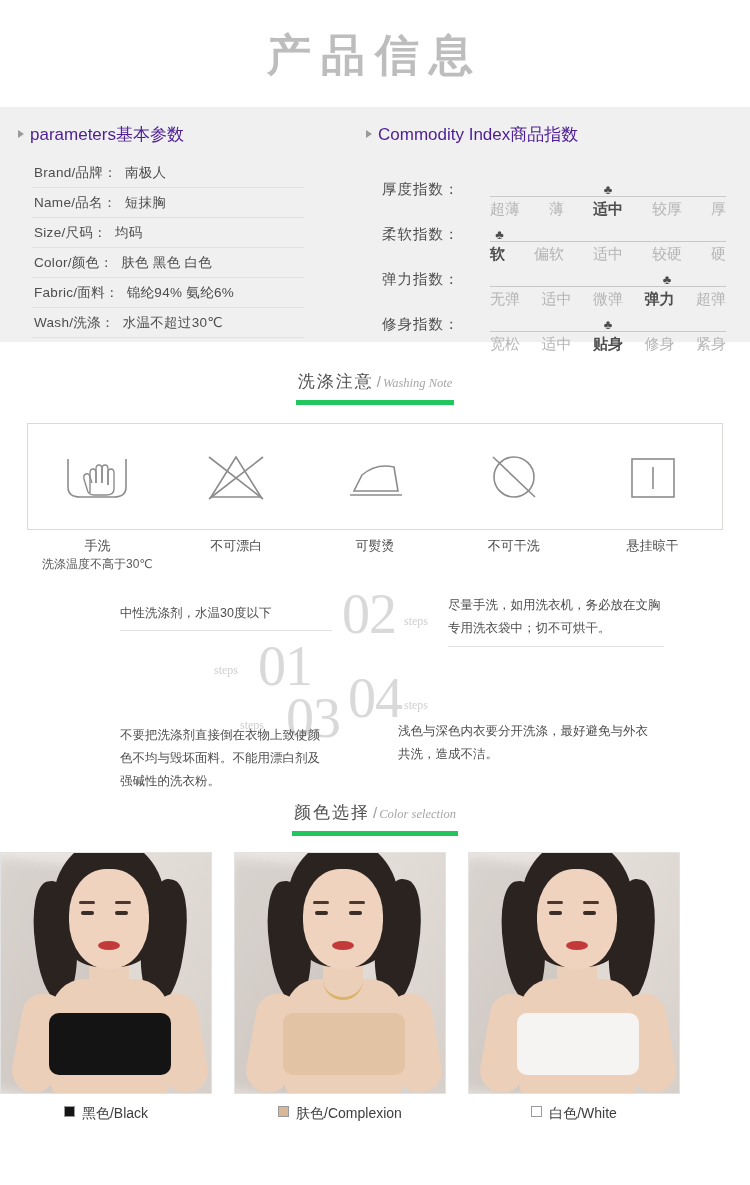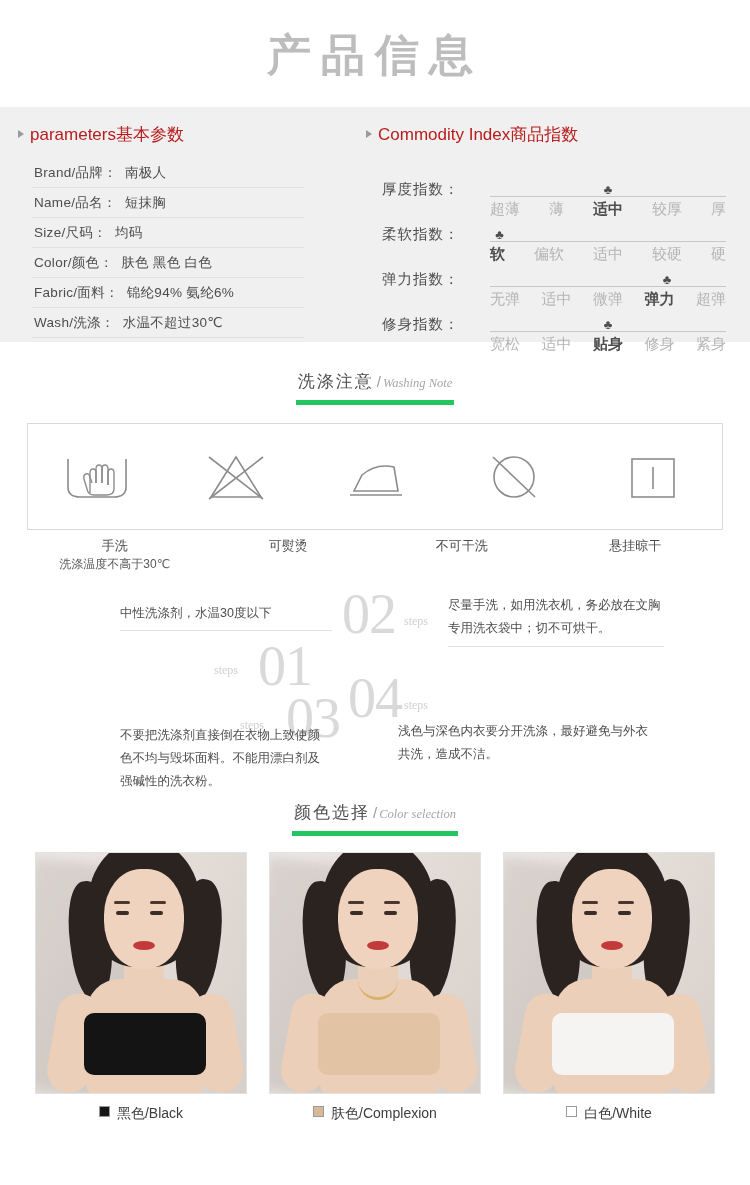--- a/index.html
+++ b/index.html
@@ -37,21 +37,21 @@
     height:235px;
     position:relative;
   }
   .band .col-left{
     position:absolute;left:0;top:0;width:348px;height:235px;
   }
   .band .col-right{
     position:absolute;left:348px;top:0;width:402px;height:235px;
   }
   .sec-title{
-    font-size:17px;color:#b91c1c;
+    font-size:17px;color:#4c1d95;
     padding:16px 0 0 18px;
   }
   .sec-title .tri{
     display:inline-block;
     width:0;height:0;
     border-left:6px solid #9a9a9a;
     border-top:4px solid transparent;
     border-bottom:4px solid transparent;
     margin-right:6px;
     position:relative;top:-2px;
@@ -166,21 +166,20 @@
     font-size:12.5px;color:#4d4d4d;
     line-height:23px;
   }
   .step-rule{
     position:absolute;height:1px;background:#e2e2e2;
   }
   
   .colors{
     margin-top:16px;
     display:flex;
-    justify-content:center;
     gap:22px;
   }
   .color-item{width:212px;}
   .photo{
     width:210px;height:240px;
     border:1px solid #e2e2e2;
     position:relative;
     overflow:hidden;
     background:#e9e5e2;
   }
@@ -402,20 +401,23 @@
       <rect x="16" y="10" width="42" height="38" fill="none" stroke="#8c8c8c" stroke-width="1.6"></rect>
       <line x1="37" y1="18" x2="37" y2="40" stroke="#8c8c8c" stroke-width="1.6"></line>
     </svg>
   </div>
 </div>
 
 <div class="wash-caps">
   <div class="wash-cap">
     <div>手洗</div>
     <div class="sub">洗涤温度不高于30℃</div>
+  </div>
+  <div class="wash-cap">
+    <div>不可漂白</div>
   </div>
   <div class="wash-cap">
     <div>可熨烫</div>
   </div>
   <div class="wash-cap">
     <div>不可干洗</div>
   </div>
   <div class="wash-cap">
     <div>悬挂晾干</div>
   </div>

